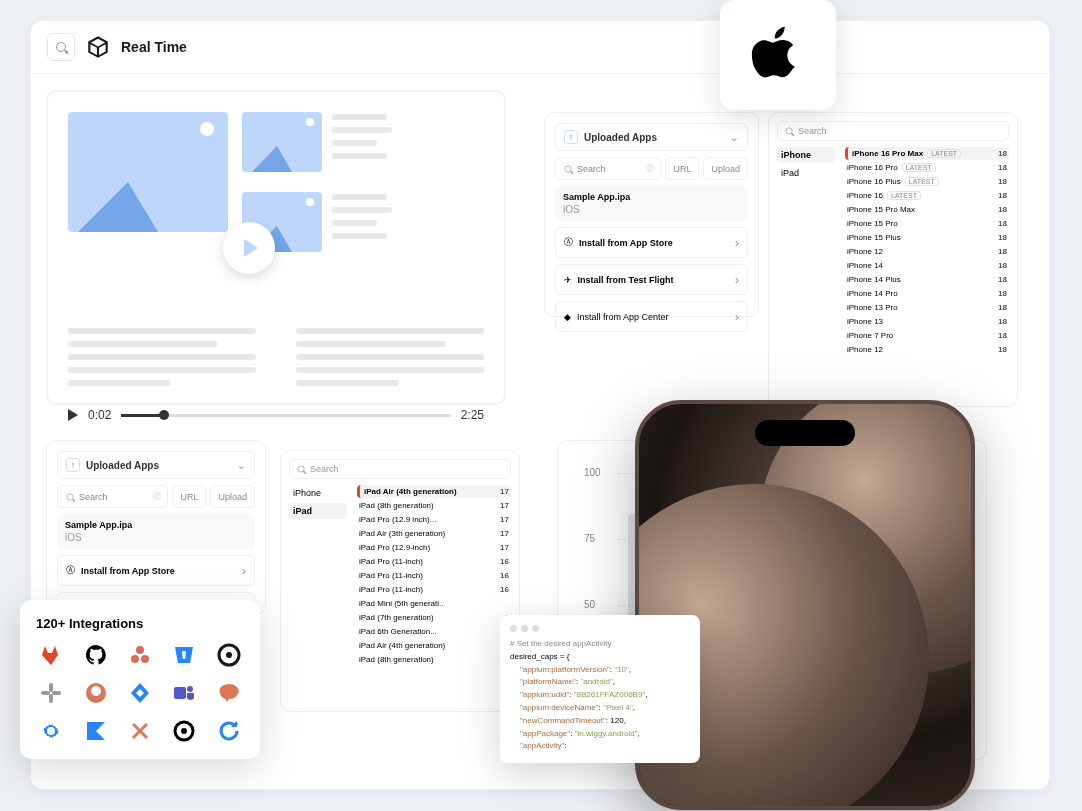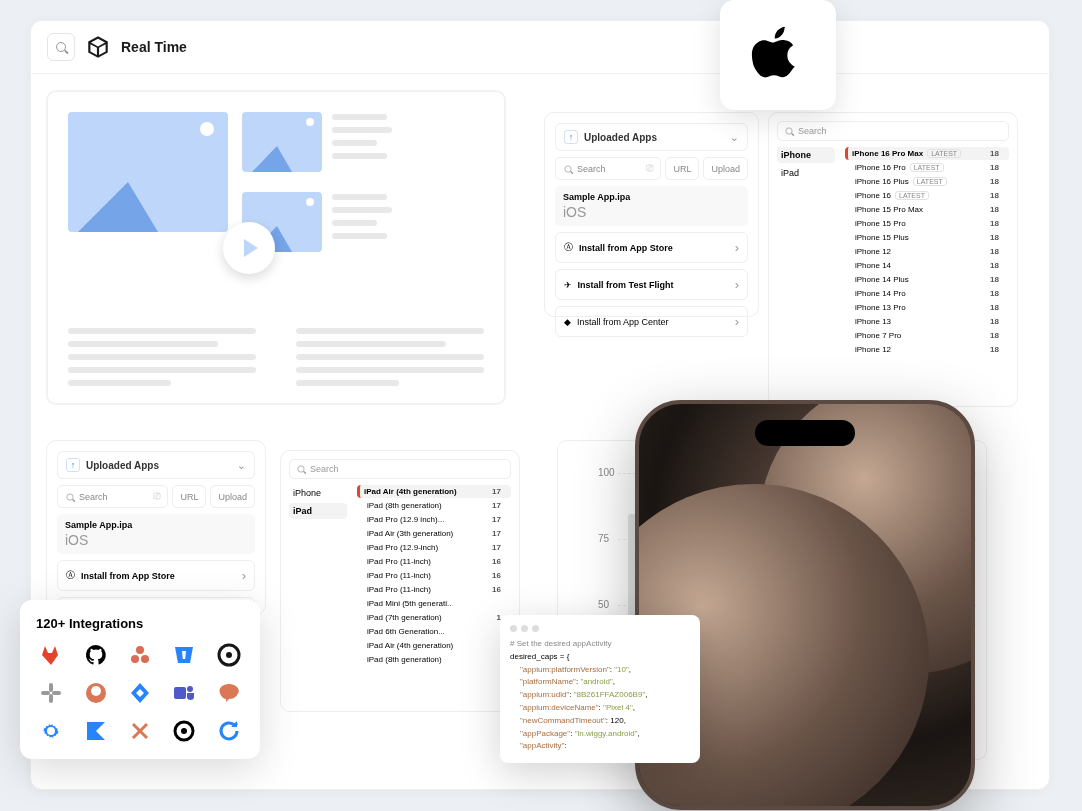--- a/index.html
+++ b/index.html
@@ -36,44 +36,44 @@
 
 
 .apps-panel{padding:10px}
 .apps-panel.small{left:544px;top:112px;width:215px;height:205px}
 .apps-header{display:flex;align-items:center;gap:6px;border:1px solid #eee;border-radius:6px;padding:6px 8px;font-size:10px;color:#333;position:relative}
 .apps-header .chev{margin-left:auto}
 .apps-search{display:flex;gap:4px;margin-top:6px}
 .abox{border:1px solid #eee;border-radius:5px;padding:5px 7px;font-size:9px;color:#888;display:flex;align-items:center;gap:4px}
 .abox.grow{flex:1}
 .sample{background:#f8f8f8;border-radius:5px;padding:6px 8px;margin-top:6px;font-size:9px}
-.sample .sub{font-size:14px;color:#999;margin-top:2px}
+.sample .sub{font-size:10px;color:#999;margin-top:2px}
 .install-row{display:flex;align-items:center;gap:6px;border:1px solid #eee;border-radius:6px;padding:7px 8px;font-size:9px;margin-top:6px;cursor:pointer}
 .install-row .chev{margin-left:auto;color:#999}
 
 
 .dev-panel{left:768px;top:112px;width:250px;height:295px;padding:8px}
 .dev-search{border:1px solid #eee;border-radius:5px;padding:4px 6px;font-size:9px;color:#999;display:flex;align-items:center;gap:4px;margin-bottom:6px}
 .dev-cols{display:flex;gap:10px}
 .dev-cats{width:58px;font-size:9px}
 .dev-cat{padding:3px 4px;border-radius:4px;margin-bottom:2px;cursor:pointer}
 .dev-cat.active{background:#f3f3f3;font-weight:600}
 .dev-list{flex:1;display:flex;flex-direction:column;gap:1px;max-height:270px;overflow:hidden}
-.dev-item{display:flex;align-items:center;font-size:8px;gap:4px;padding:2px 10px;border-radius:4px;cursor:pointer}
+.dev-item{display:flex;align-items:center;font-size:8px;gap:4px;padding:2px 2px;border-radius:4px;cursor:pointer}
 .dev-item.active{background:#f3f3f3;border-left:3px solid #d84a2a;padding-left:4px}
 .dev-item.active .dn{font-weight:700}
 .dev-item .ver{margin-left:auto;color:#555;font-weight:600}
 .badge{border:1px solid #e2e2e2;border-radius:3px;padding:0 3px;font-size:7px;color:#888}
 .apple-sm{color:#aaa;font-size:9px}
 
 
 .apps-panel.low{left:46px;top:440px;width:220px;height:175px}
 .dev-panel.low{left:280px;top:450px;width:240px;height:262px}
 .chart{left:557px;top:440px;width:430px;height:320px;padding:26px 20px}
-.axis{position:absolute;left:40px;font-size:10px;color:#888}
+.axis{position:absolute;left:26px;font-size:10px;color:#888}
 .axis-line{position:absolute;left:60px;right:10px;height:1px;border-bottom:1px dashed #e8e8e8}
 .bars-chart{position:absolute;bottom:20px;left:70px;right:20px;height:250px;display:flex;align-items:flex-end;gap:6px}
 .bars-chart .cbar{flex:1;background:#e5e5e5;border-radius:3px 3px 0 0}
 
 
 .apple-card{position:absolute;left:720px;top:0;width:116px;height:110px;background:#fff;border-radius:14px;box-shadow:0 8px 30px rgba(0,0,0,.12);display:flex;align-items:center;justify-content:center}
 .apple-card svg{width:56px;height:56px}
 .integrations{position:absolute;left:20px;top:600px;width:240px;background:#fff;border-radius:12px;box-shadow:0 10px 40px rgba(0,0,0,.15);padding:16px}
 .integrations h3{font-size:13px;font-weight:700;text-align:left;margin-bottom:12px}
 .int-grid{display:grid;grid-template-columns:repeat(5,1fr);gap:14px;justify-items:center;align-items:center}
@@ -147,20 +147,29 @@
         <div class="bar"></div>
         <div class="bar" style="width:55%"></div>
       </div>
     <div class="bars">
         <div class="bar"></div>
         <div class="bar" style="width:80%"></div>
         <div class="bar"></div>
         <div class="bar"></div>
         <div class="bar" style="width:55%"></div>
       </div>
+  </div>
+  <div class="seek">
+    <div class="seek-play"></div>
+    <span>0:02</span>
+    <div class="seek-bar">
+        <div class="seek-prog"></div>
+        <div class="seek-dot"></div>
+      </div>
+    <span>2:25</span>
   </div>
 </div>
 
 <div class="panel apps-panel small">
   <div class="apps-header">
     <span class="upl-ic">↑</span>
     <span style="font-weight:600">Uploaded Apps</span>
     <span class="chevd chev"></span>
   </div>
   <div class="apps-search">

